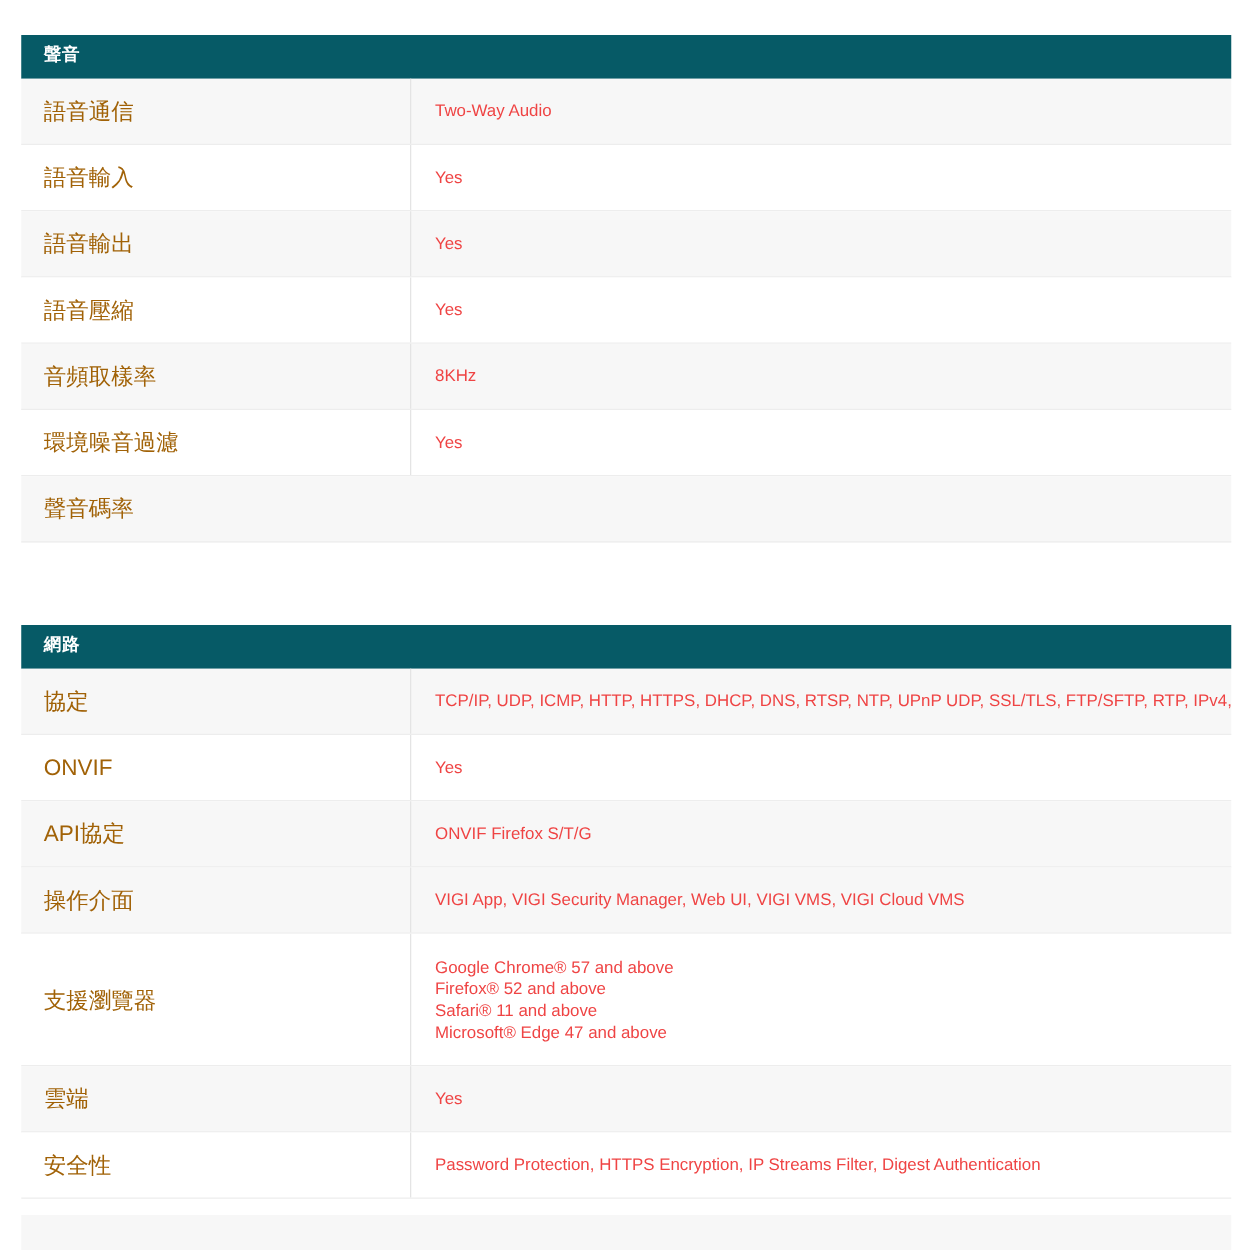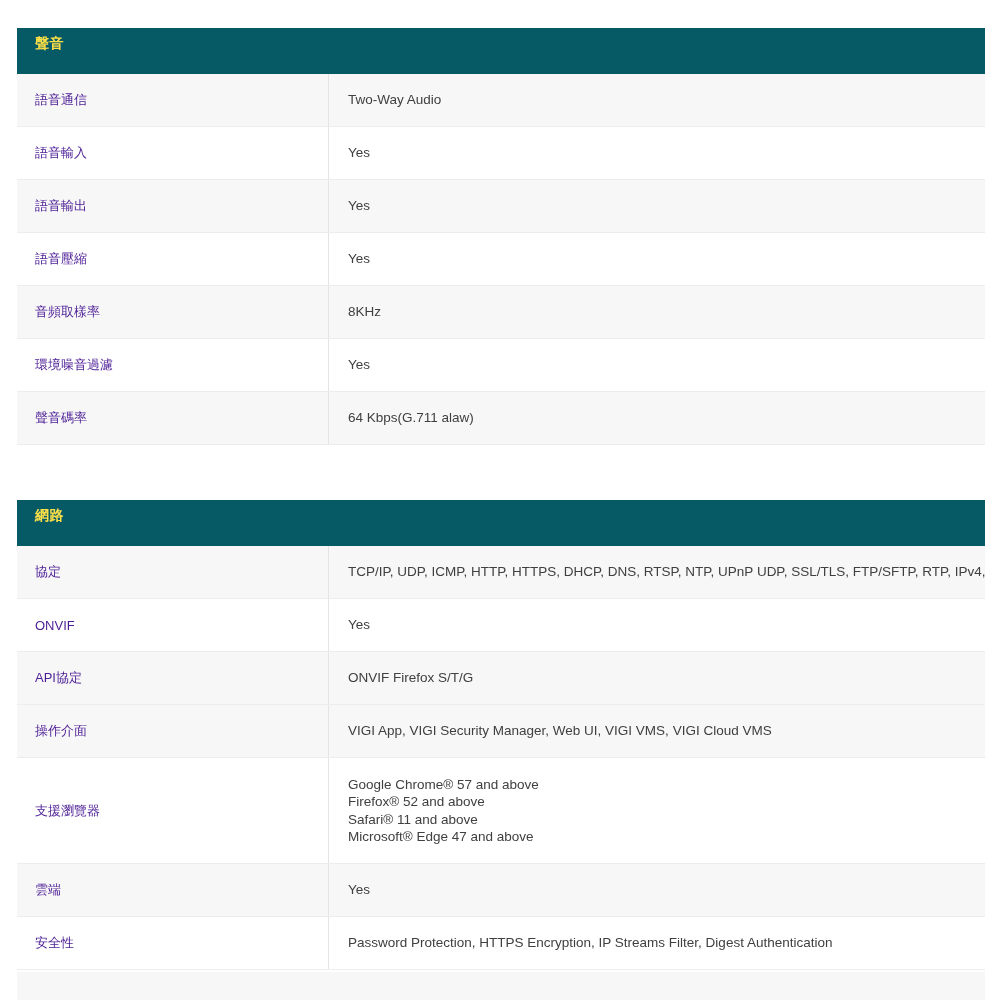--- a/index.html
+++ b/index.html
@@ -16,24 +16,24 @@
     background: #ffffff;
   }
   .spec-table {
     position: absolute;
     left: 17px;
     width: 968px;
   }
   .t-audio   { top: 28px; }
   .t-network { top: 453px; margin-top: 47px; }
   .sec-header {
-    height: 46px;
+    height: 35px;
     line-height: 30px;
     background: #065a66;
-    color: #fde047;
+    color: #ffffff;
     font-size: 14px;
     font-weight: bold;
     padding-left: 18px;
     letter-spacing: 0.5px;
     box-sizing: border-box;
   }
   .row {
     display: flex;
     align-items: stretch;
     height: 53px;
@@ -43,33 +43,33 @@
   }
   .row.alt { background: #f7f7f7; }
   .row.multi { height: 106px; }
   .cell-label {
     flex: 0 0 311px;
     width: 311px;
     box-sizing: border-box;
     padding-left: 18px;
     display: flex;
     align-items: center;
-    font-size: 13px;
-    color: #4c1d95;
+    font-size: 18px;
+    color: #a16207;
   }
   .cell-value {
     flex: 1 1 auto;
     box-sizing: border-box;
     border-left: 1px solid #e4e4e4;
     padding-left: 19px;
     display: flex;
     flex-direction: column;
     justify-content: center;
     font-size: 13.5px;
-    color: #404040;
+    color: #ef4444;
     overflow: hidden;
   }
   .cell-value .line {
     white-space: nowrap;
     line-height: 17.5px;
   }
   .cell-value .single {
     white-space: nowrap;
     line-height: 18px;
   }
@@ -121,23 +121,20 @@
         </div>
     </div>
     <div class="row">
       <div class="cell-label">環境噪音過濾</div>
       <div class="cell-value">
           <span class="single">Yes</span>
         </div>
     </div>
     <div class="row alt">
       <div class="cell-label">聲音碼率</div>
-      <div class="cell-value">
-          <span class="single">64 Kbps(G.711 alaw)</span>
-        </div>
     </div>
   </div>
 
   <div class="spec-table t-network">
     <div class="sec-header">網路</div>
 
     <div class="row alt">
       <div class="cell-label">協定</div>
       <div class="cell-value">
           <span class="single">TCP/IP, UDP, ICMP, HTTP, HTTPS, DHCP, DNS, RTSP, NTP, UPnP UDP, SSL/TLS, FTP/SFTP, RTP, IPv4, IPv6</span>

